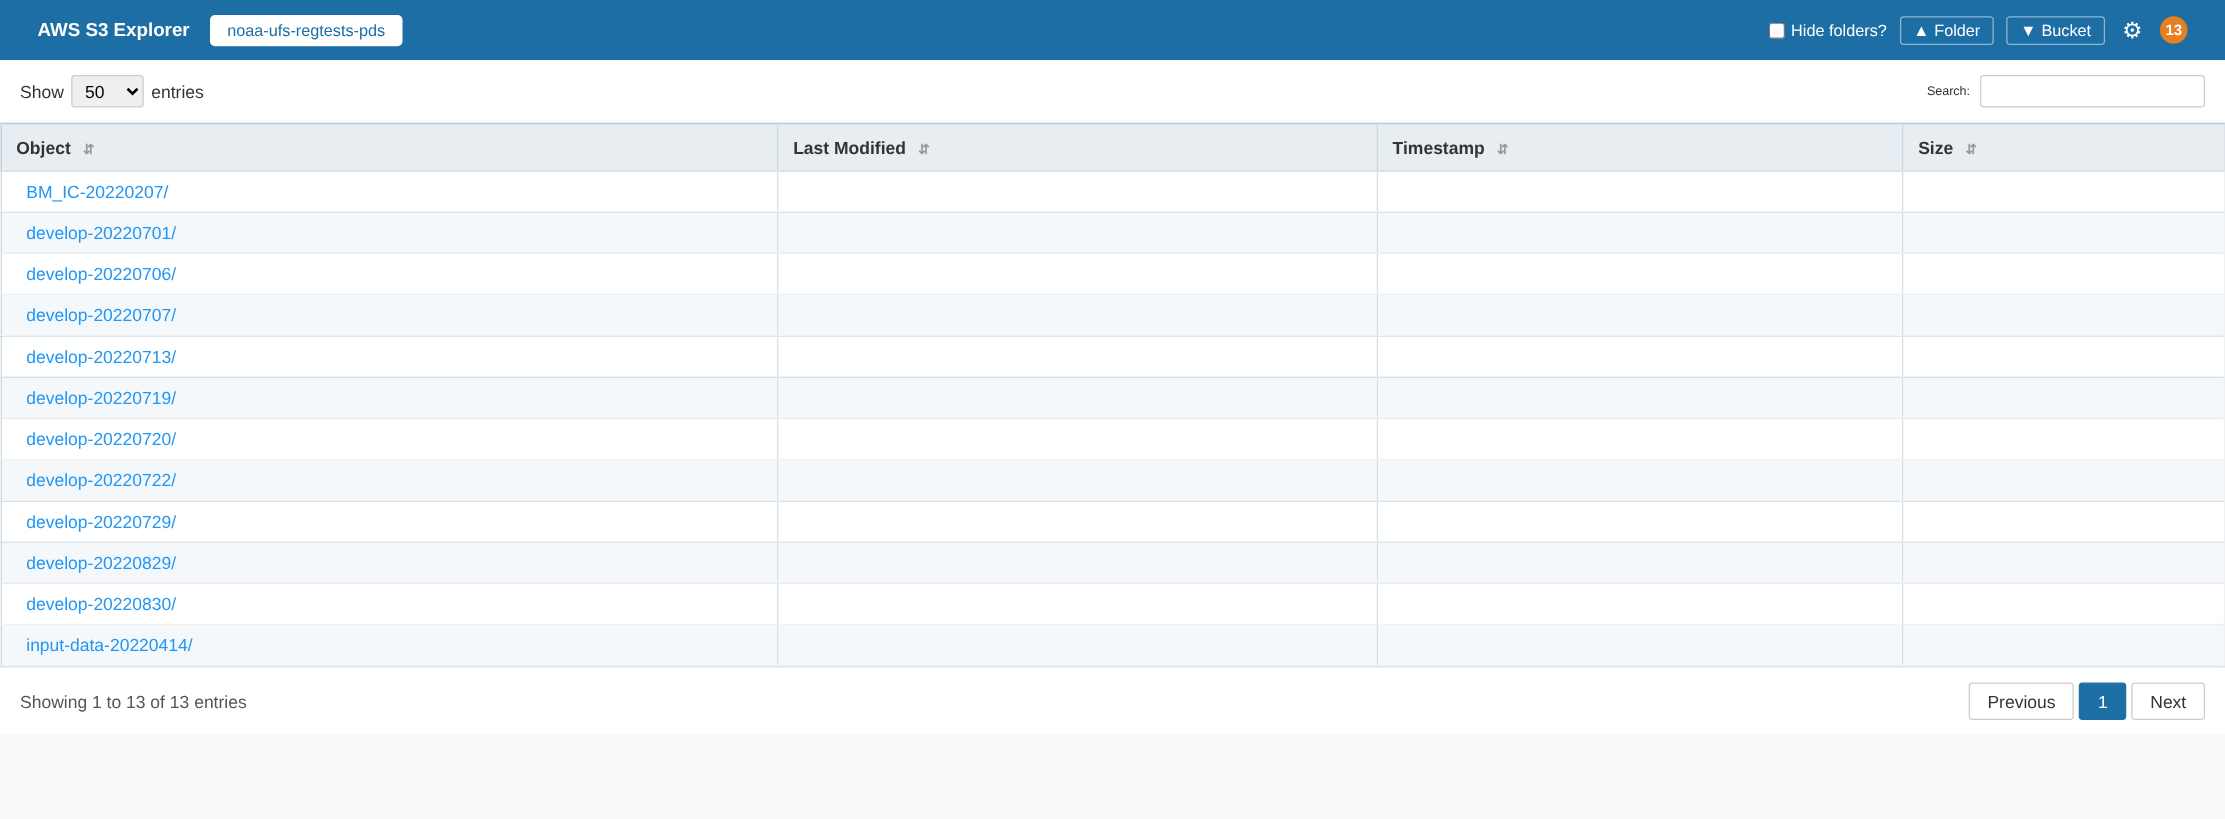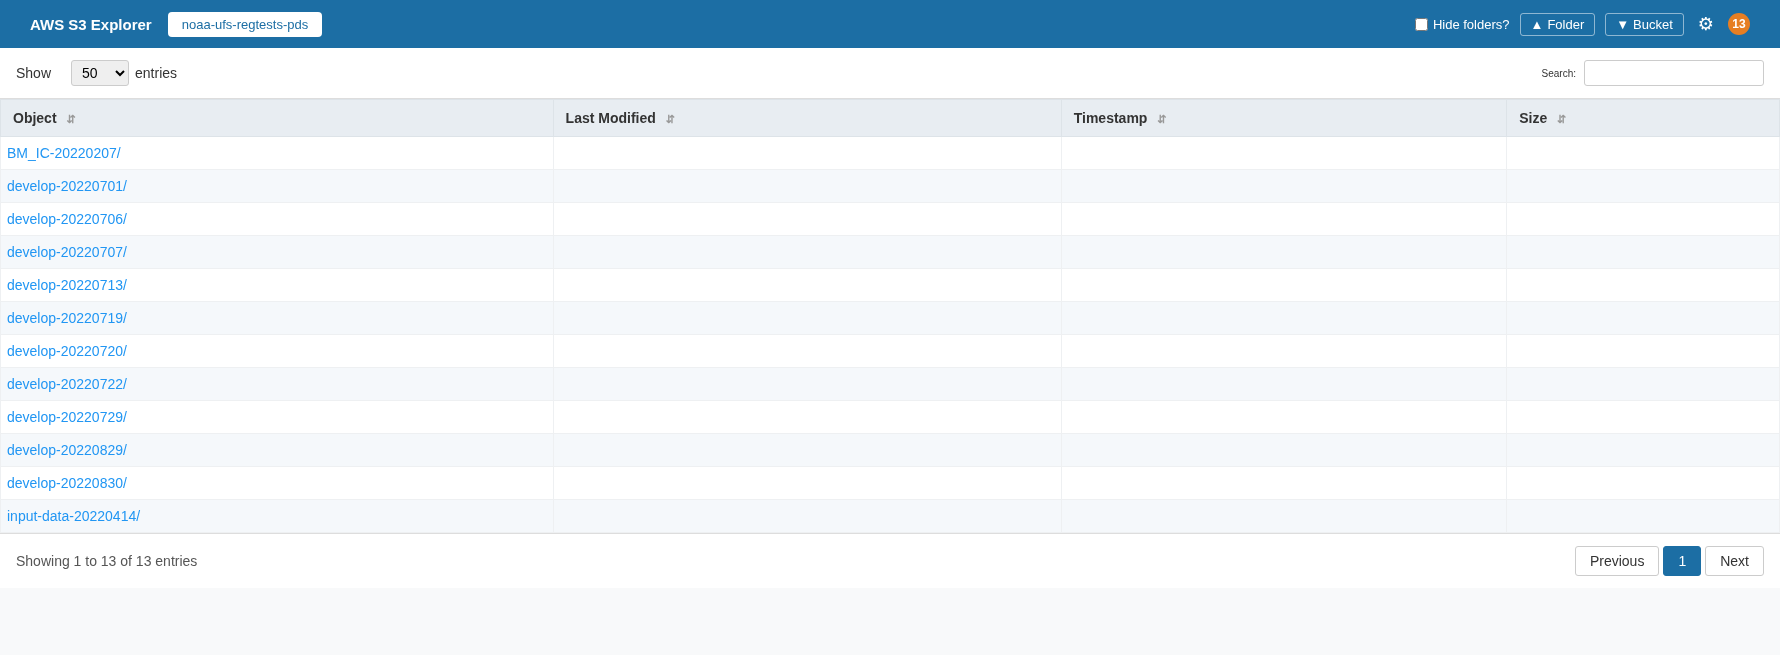--- a/index.html
+++ b/index.html
@@ -79,21 +79,21 @@
     }
 
     
     .controls-bar {
       display: flex;
       align-items: center;
       padding: 12px 16px;
       background: #fff;
       border-bottom: 1px solid #ddd;
     }
-    .show-label { margin-right: 20px; font-size: 14px; }
+    .show-label { margin-right: 6px; font-size: 14px; }
     .show-select {
       border: 1px solid #ccc;
       border-radius: 3px;
       padding: 3px 6px;
       font-size: 14px;
       cursor: pointer;
     }
     .entries-label { margin-left: 6px; font-size: 14px; }
     .search-area {
       margin-left: auto;
@@ -139,21 +139,21 @@
     tbody tr {
       border-bottom: 1px solid #eef0f2;
     }
     tbody tr:nth-child(even) {
       background: #f5f8fb;
     }
     tbody tr:nth-child(odd) {
       background: #fff;
     }
     tbody td {
-      padding: 8px 6px;
+      padding: 8px 20px;
       border: 1px solid #eef0f2;
     }
     .object-link {
       color: #2196f3;
       text-decoration: none;
       cursor: pointer;
     }
 
     
     .footer {

